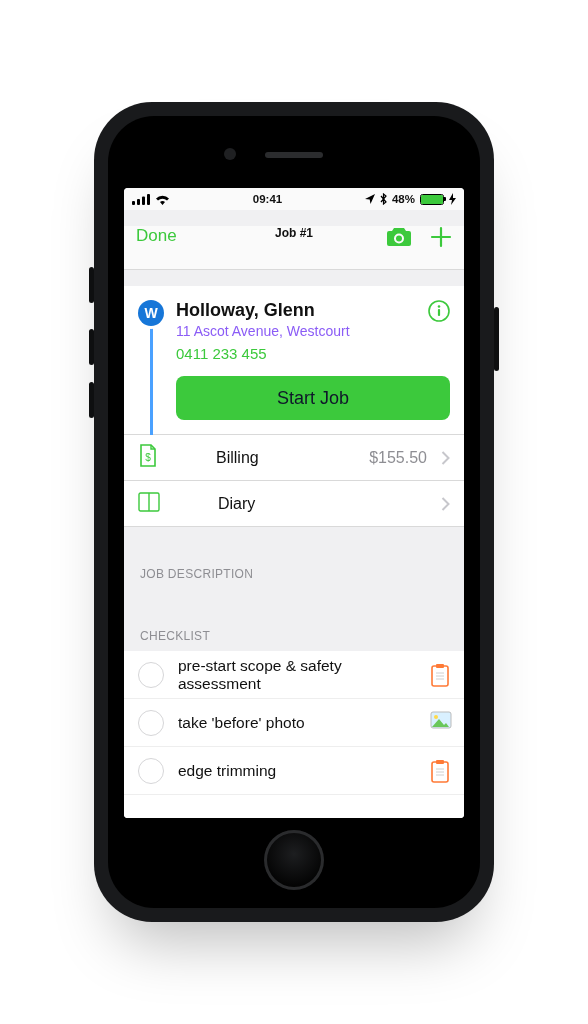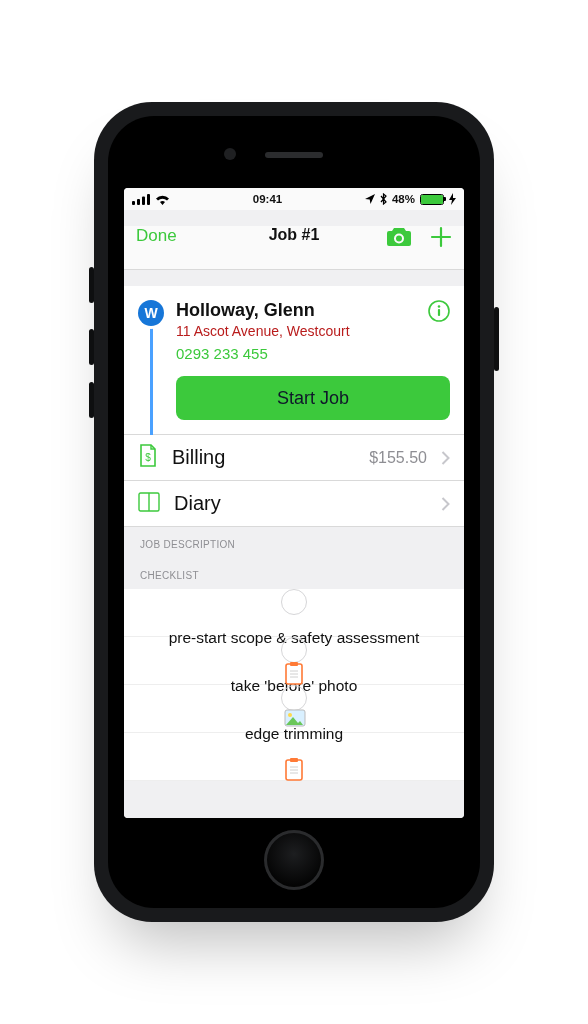--- a/index.html
+++ b/index.html
@@ -43,46 +43,46 @@
   }
   
   .status{height:22px;background:#fafafa;display:flex;align-items:center;justify-content:space-between;padding:0 8px;font-size:11.5px;font-weight:600;}
   .status .left,.status .right{display:flex;align-items:center;gap:5px;}
   .status svg{display:block;}
   .bat{width:24px;height:11px;border:1px solid #000;border-radius:2.5px;position:relative;}
   .bat::after{content:"";position:absolute;right:-3px;top:2.5px;width:2px;height:4px;background:#000;border-radius:0 1px 1px 0;}
   .bat i{display:block;height:100%;width:100%;background:var(--green);border-radius:1.5px;}
   
   .nav{height:44px;background:#fafafa;border-bottom:1px solid var(--sep);display:flex;align-items:flex-start;justify-content:space-between;padding:0 12px;position:relative;}
-  .nav-title{position:absolute;left:0;right:0;text-align:center;font-weight:700;font-size:16px;pointer-events:none;}
+  .nav-title{position:absolute;left:0;right:0;text-align:center;font-weight:700;font-size:12px;pointer-events:none;}
   .nav-left{color:var(--green);font-size:17px;font-weight:400;}
   .nav-right{display:flex;align-items:center;gap:18px;color:var(--green);}
   .icon-btn{display:flex;align-items:center;justify-content:center;color:var(--green);}
   
   .content{flex:1;overflow:hidden;background:var(--bg-grey);}
   .card{background:#fff;border-bottom:1px solid var(--sep);padding:14px 14px 14px 52px;position:relative;}
   .badge{
     position:absolute;left:14px;top:14px;width:26px;height:26px;border-radius:50%;
     background:var(--blue);color:#fff;font-weight:700;font-size:14px;display:flex;align-items:center;justify-content:center;
     box-shadow:0 0 0 3px #fff;
   }
   .vline{position:absolute;left:26px;top:40px;bottom:-1px;width:2.5px;background:#4aa1ff;}
   .name{font-size:18px;font-weight:700;margin-bottom:2px;}
-  .addr{font-size:14px;color:#b91c1c;margin-bottom:6px;}
+  .addr{font-size:14px;color:#8b5cf6;margin-bottom:6px;}
   .phone-num{font-size:15px;color:var(--green);margin-bottom:14px;}
   .info-ic{position:absolute;right:14px;top:14px;}
   .start{background:var(--green);color:#0f172a;border:none;border-radius:8px;height:44px;font-size:18px;font-weight:400;width:100%;display:flex;align-items:center;justify-content:center;}
   .row{background:#fff;border-bottom:1px solid var(--sep);height:46px;display:flex;align-items:center;padding:0 14px;gap:14px;}
   .row:last-of-type{border-bottom:1px solid var(--sep);}
-  .row .lbl{flex:1;font-size:20px;}
+  .row .lbl{flex:1;font-size:16px;margin-left:44px;}
   .row .val{color:var(--grey);font-size:16px;}
   .chev{width:9px;height:14px;}
-  .section-h{padding:12px 16px 8px;font-size:10px;color:var(--grey);letter-spacing:.3px;}
+  .section-h{padding:40px 16px 8px;font-size:12px;color:var(--grey);letter-spacing:.3px;}
   .body-text{padding:4px 16px 12px;font-size:15px;line-height:1.4;background:var(--bg-grey);}
-  .check-row{background:#fff;border-bottom:1px solid #eee;height:48px;display:flex;align-items:center;padding:0 14px;gap:14px;flex-direction:column;}
+  .check-row{background:#fff;border-bottom:1px solid #eee;height:48px;display:flex;align-items:center;padding:0 14px;gap:14px;}
   .check-circle{width:26px;height:26px;border:1.6px solid #d6d6d8;border-radius:50%;flex-shrink:0;}
   .check-lbl{flex:1;font-size:15.5px;font-weight:300;}
   .clip{width:20px;height:24px;position:relative;flex-shrink:0;}
 </style>
 </head>
 <body>
 
 <div class="phone">
   <div class="bezel">
     <div class="speaker"></div>
@@ -156,21 +156,21 @@
           <div class="badge">W</div>
           <span class="info-ic">
             <svg width="22" height="22" viewBox="0 0 22 22">
                 <circle cx="11" cy="11" r="10" fill="none" stroke="var(--green)" stroke-width="1.6"></circle>
                 <circle cx="11" cy="6.5" r="1.3" fill="var(--green)"></circle>
                 <rect x="9.9" y="9" width="2.2" height="7" rx="1" fill="var(--green)"></rect>
               </svg>
           </span>
           <div class="name">Holloway, Glenn</div>
           <div class="addr">11 Ascot Avenue, Westcourt</div>
-          <div class="phone-num">0293 233 455</div>
+          <div class="phone-num">0411 233 455</div>
           <button class="start">Start Job</button>
         </div>
 
         <div class="row">
           <span>
             <svg width="20" height="24" viewBox="0 0 20 24">
                 <path fill="none" stroke="var(--green)" stroke-width="1.6" d="M3 1h10l4 4v17H3Z"></path>
                 <path fill="none" stroke="var(--green)" stroke-width="1.4" d="M13 1v4h4"></path>
                 <text x="10" y="17" text-anchor="middle" font-size="10" fill="var(--green)" font-family="Arial">$</text>
               </svg>

